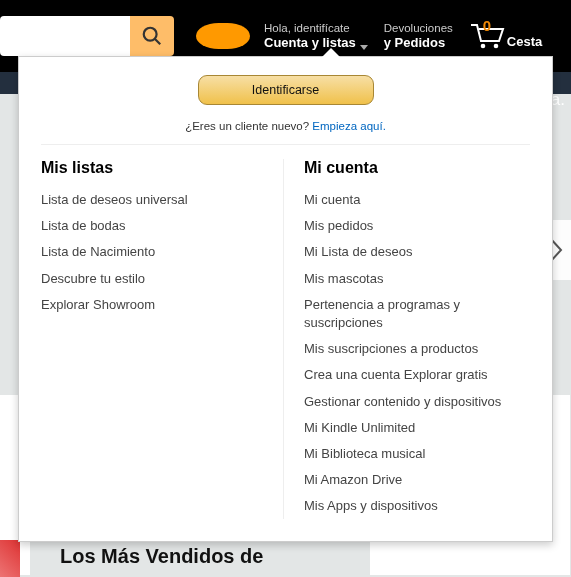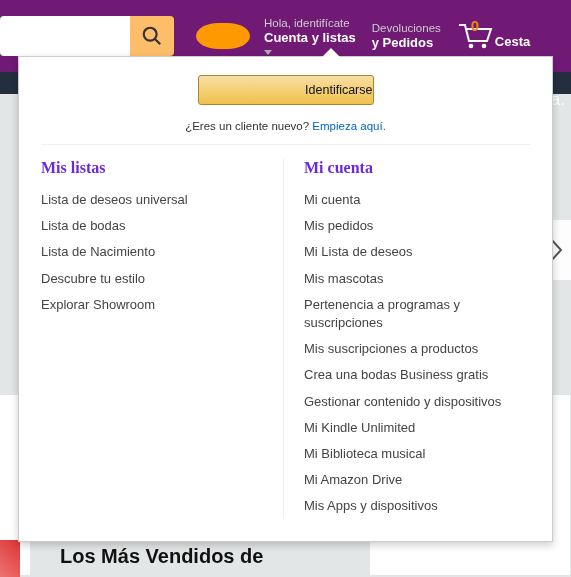--- a/index.html
+++ b/index.html
@@ -5,21 +5,21 @@
     * { box-sizing: border-box; margin: 0; padding: 0; }
     body {
       font-family: "Amazon Ember", Arial, sans-serif;
       width: 571px;
       height: 577px;
       overflow: hidden;
       position: relative;
       background: #ccc;
     }
     .nav-bar {
-      background: #701a75;
+      background: #000000;
       height: 72px;
       display: flex;
       align-items: center;
       color: #fff;
       font-size: 12px;
       padding: 0 6px 0 0;
       position: relative;
       z-index: 2;
     }
     .search-slot {
@@ -55,21 +55,21 @@
       border-radius: 50% / 60%;
       margin: 0 14px 0 10px;
     }
     .nav-link {
       line-height: 1.25;
       margin-right: 16px;
       cursor: pointer;
       white-space: nowrap;
     }
     .nav-link .line1 { font-size: 11.5px; color: #ccc; }
-    .nav-link .line2 { font-size: 13px; font-weight: 700; color: #fff; display: flex; align-items:flex-start; gap:4px;flex-direction:column;}
+    .nav-link .line2 { font-size: 13px; font-weight: 700; color: #fff; display: flex; align-items:flex-end; gap:4px;}
     .cart-slot {
       display: flex;
       align-items: flex-end;
       cursor: pointer;
       gap: 2px;
     }
     .cart-icon-box { position: relative; }
     .cart-count {
       position: absolute;
       top: -4px;
@@ -103,33 +103,32 @@
       z-index: 4;
     }
     .signin-area { text-align: center; padding: 4px 0 12px; border-bottom: 1px solid #eee; }
     .signin-btn {
       display: inline-block;
       width: 176px;
       height: 30px;
       line-height: 28px;
       background: linear-gradient(#f7dfa5,#f0c14b);
       border: 1px solid #a88734;
-      border-radius: 3px;
+      border-radius: 9px;
       font-size: 12.5px;
       color: #111;
       cursor: pointer;
-      text-align: right;
     }
     .newcust { font-size: 11.5px; color:#333; margin-top:15px; }
     .newcust a { color:#0066c0; text-decoration:none; cursor:pointer; }
     .cols { display:flex; padding-top: 14px; }
     .col { flex:1; }
     .col.left { border-right:1px solid #eee; padding-right:16px; }
     .col.right { padding-left:20px; }
-    .col h3 { font-size:16px; font-weight:700; color:#6d28d9; margin-bottom:10px;font-family:Liberation Serif, serif; }
+    .col h3 { font-size:16px; font-weight:700; color:#000000; margin-bottom:10px; }
     .col a {
       display:block;
       font-size:13px;
       color:#444;
       line-height: 1.4;
       padding: 4px 0;
       text-decoration:none;
       cursor:pointer;
     }
     .bg-layer {
@@ -243,21 +242,21 @@
     </div>
     <div class="col right">
       <h3>Mi cuenta</h3>
       <div id="account-links">
           <a>Mi cuenta</a>
           <a>Mis pedidos</a>
           <a>Mi Lista de deseos</a>
           <a>Mis mascotas</a>
           <a>Pertenencia a programas y suscripciones</a>
           <a>Mis suscripciones a productos</a>
-          <a>Crea una bodas Business gratis</a>
+          <a>Crea una cuenta Explorar gratis</a>
           <a>Gestionar contenido y dispositivos</a>
           <a>Mi Kindle Unlimited</a>
           <a>Mi Biblioteca musical</a>
           <a>Mi Amazon Drive</a>
           <a>Mis Apps y dispositivos</a>
         </div>
     </div>
   </div>
 </div>
 

